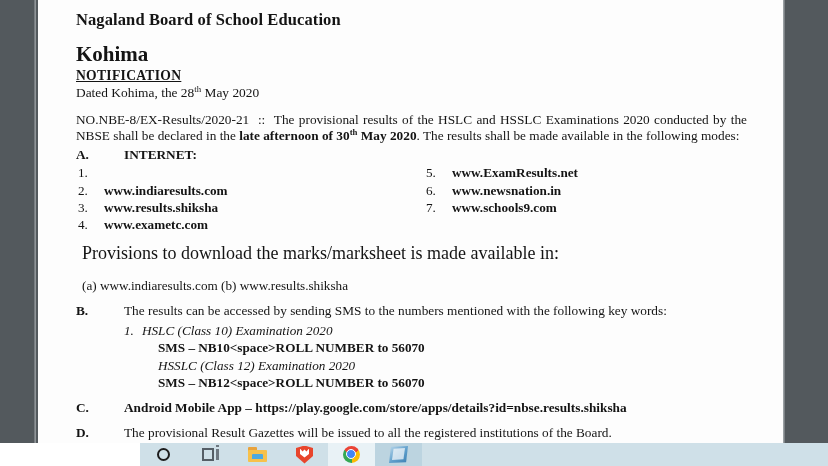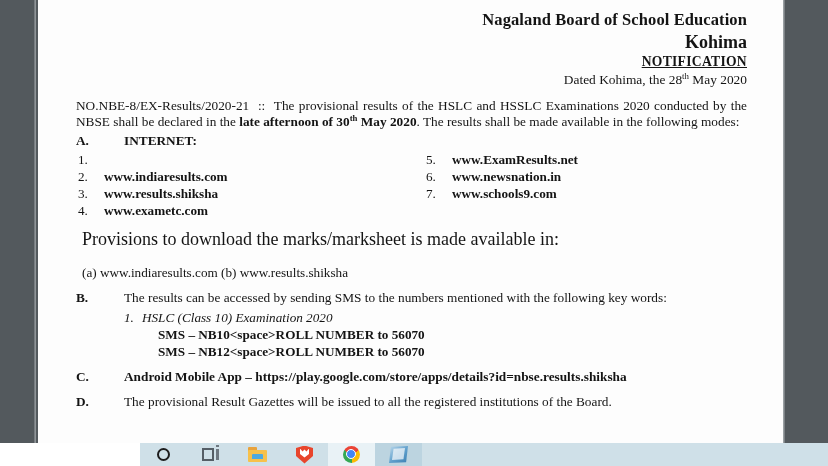--- a/index.html
+++ b/index.html
@@ -31,27 +31,27 @@
   }
   .doc {
     position:absolute; left:0; top:0; width:745px;
     padding:6px 36px 0 38px;
     color:#141414;
     font-size:13.2px;
     line-height:1.22;
     -webkit-font-smoothing:antialiased;
   }
 
-  .ctr { text-align:right; }
+  .ctr { text-align:left; }
   .b { font-weight:bold; }
   .i { font-style:italic; }
   sup { font-size:0.66em; vertical-align:super; line-height:0; }
 
   .title1 { font-size:16.5px; font-weight:bold; letter-spacing:0.1px; margin-top:4px; }
-  .title2 { font-size:18px; font-weight:bold; margin-top:2px; }
+  .title2 { font-size:21px; font-weight:bold; margin-top:12px; }
   .notif  { font-size:13.6px; font-weight:bold; text-decoration:underline; letter-spacing:0.3px;}
   .dated  { font-size:13.4px; margin-top:1px; }
 
   .para {
     margin-top:10px;
     text-align:justify;
     font-size:13.3px;
     line-height:1.24;
   }
 
@@ -224,20 +224,21 @@
           <div style="text-align:justify;">The results can be accessed by sending SMS to the numbers mentioned with the following key words:</div>
         </div>
       </div>
 
       <div class="sms-list" style="padding-left:48px;">
         <div class="it">
             <span class="mk">1.</span>
             <span class="i">HSLC (Class 10) Examination 2020</span>
           </div>
         <div class="ind">SMS – NB10&lt;space&gt;ROLL NUMBER to 56070</div>
+        <div class="ind2">HSSLC (Class 12) Examination 2020</div>
         <div class="ind">SMS – NB12&lt;space&gt;ROLL NUMBER to 56070</div>
       </div>
 
       <div class="sec" style="margin-top:9px;">
         <div class="lbl">C.</div>
         <div class="bdy"><span class="head">Android Mobile App – https://play.google.com/store/apps/details?id=nbse.results.shiksha</span></div>
       </div>
 
       <div class="sec" style="margin-top:8px;">
         <div class="lbl">D.</div>

